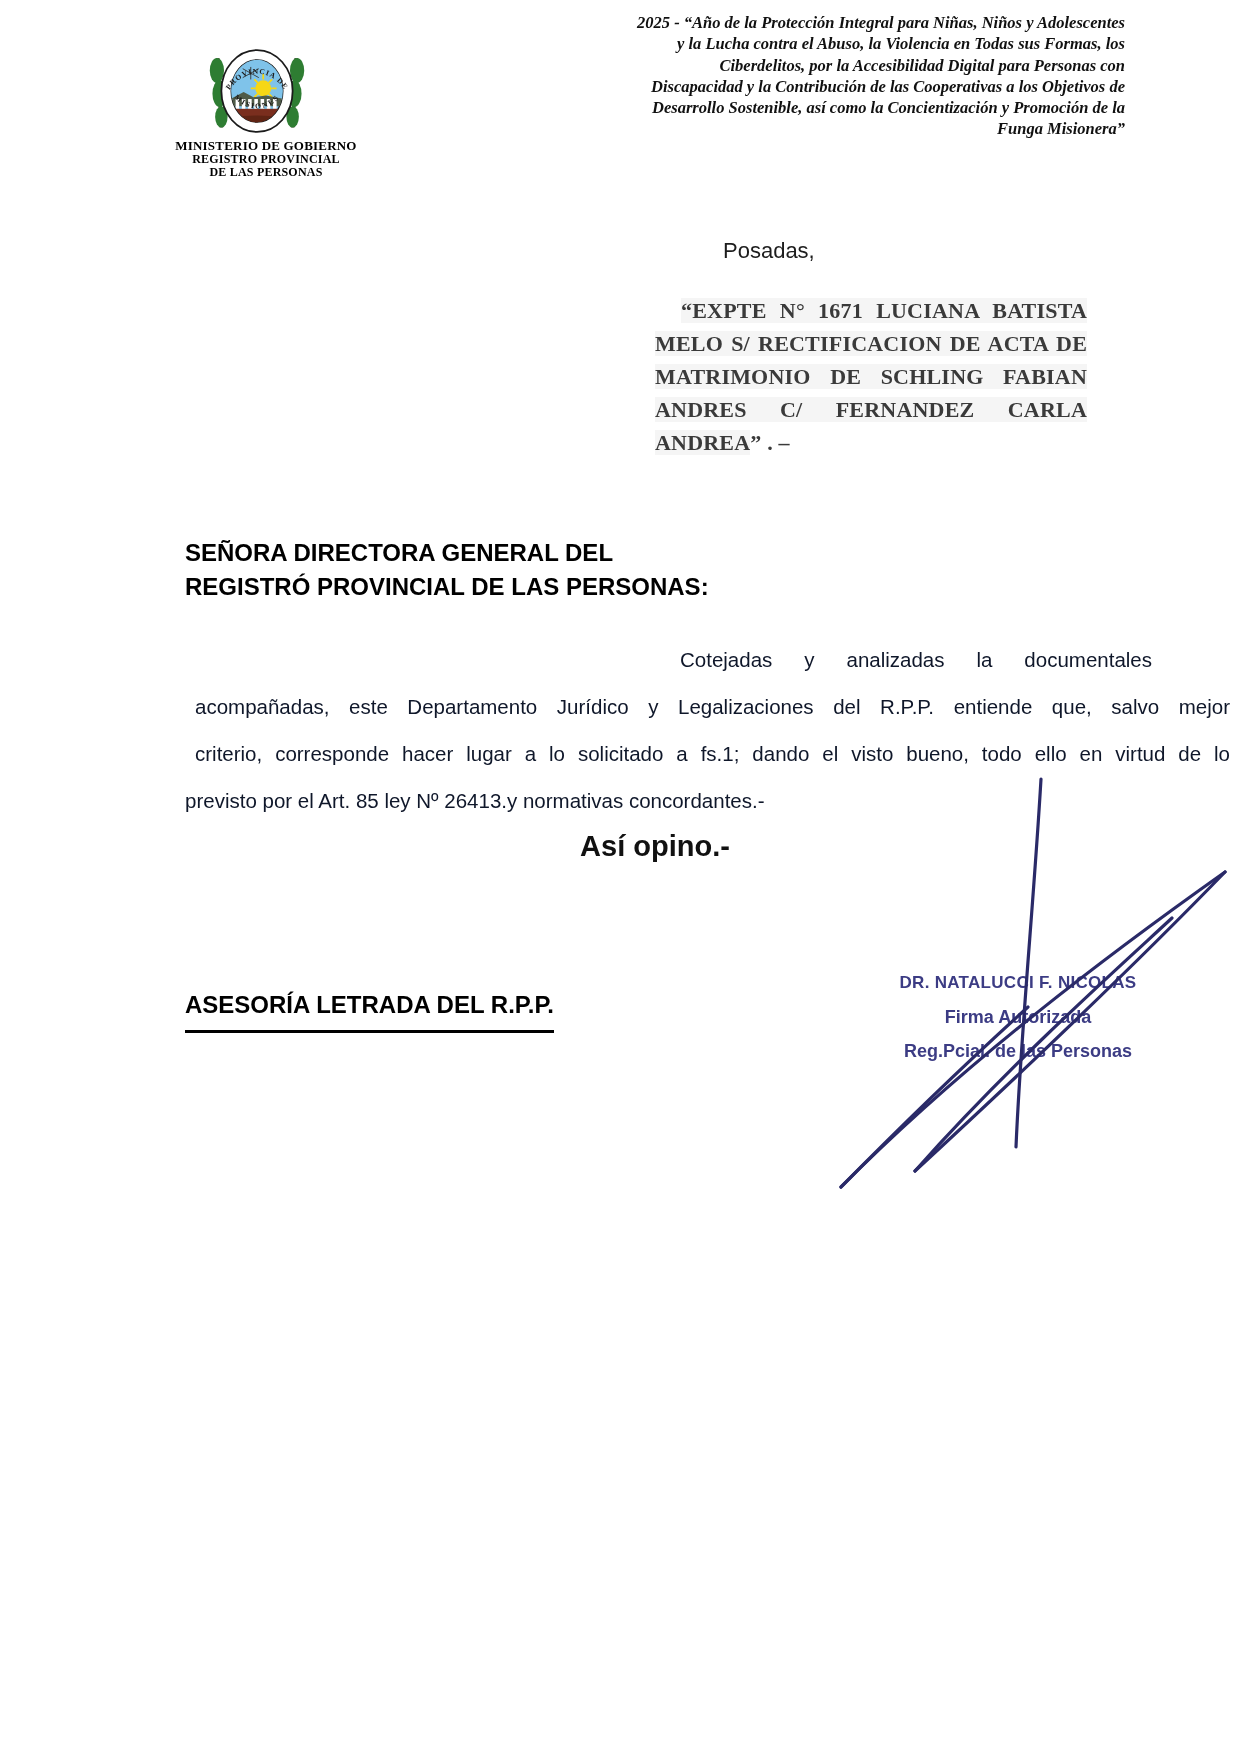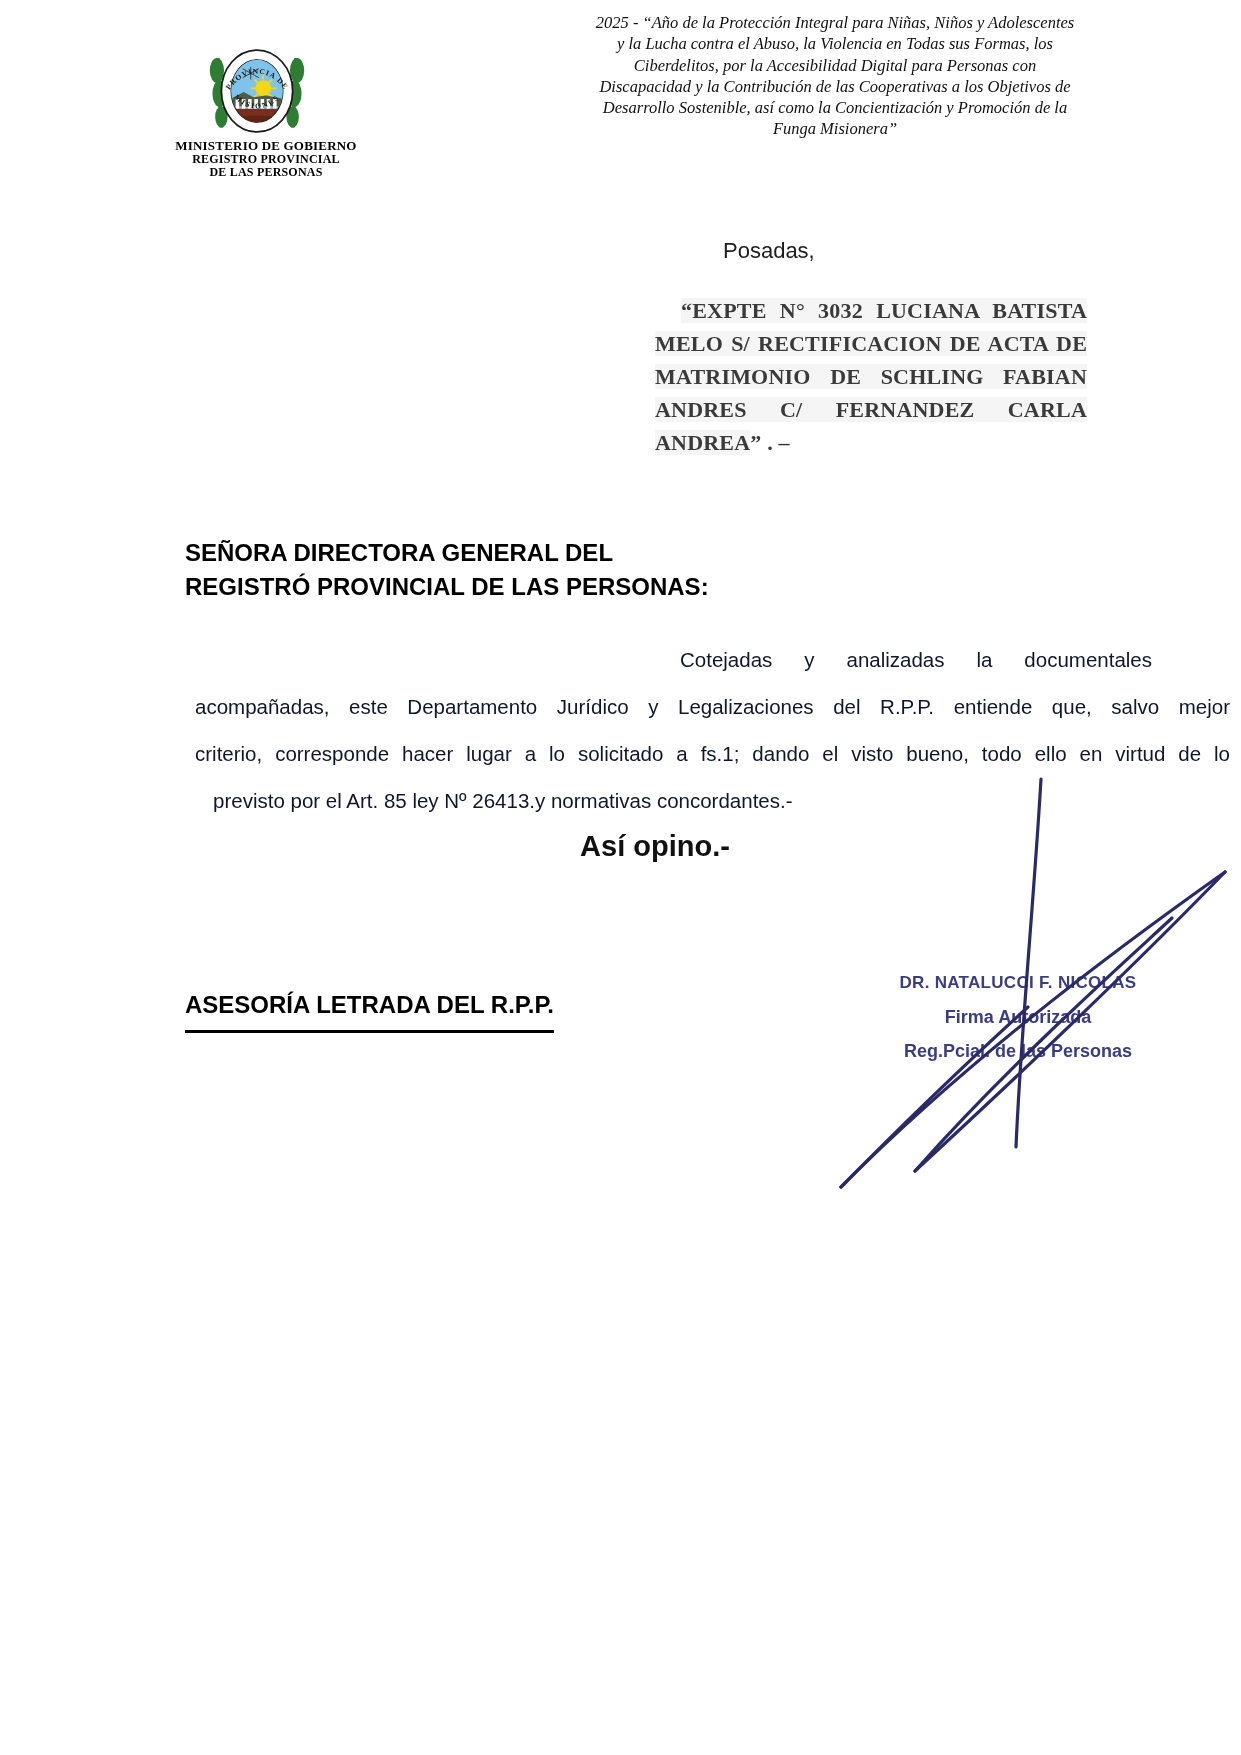--- a/index.html
+++ b/index.html
@@ -9,23 +9,23 @@
     background:#ffffff;
     margin:0 auto;
     overflow:hidden;
     font-family:"Liberation Sans", sans-serif;
     color:#222;
   }
   
   .motto{
     position:absolute;left:545px;top:12px;width:580px;
     font-family:"Liberation Serif", serif;
-    font-style:italic;font-weight:normal;
+    font-style:italic;font-weight:bold;
     font-size:16.5px;line-height:21.3px;
-    text-align:center;color:#111;
+    text-align:right;color:#111;
   }
   
   .seal{position:absolute;left:203px;top:42px;width:108px;height:98px;}
   .ministry{
     position:absolute;left:161px;top:139px;width:210px;
     text-align:center;font-family:"Liberation Serif", serif;
     font-weight:bold;color:#000;letter-spacing:.2px;
   }
   .ministry .m1{font-size:13px;line-height:14px;}
   .ministry .m2,.ministry .m3{font-size:12px;line-height:13px;}
@@ -46,21 +46,21 @@
     position:absolute;left:185px;top:536px;
     font-weight:bold;font-size:24px;line-height:34px;color:#000;
   }
   
   .bodytext{
     position:absolute;left:185px;top:636px;width:1045px;
     font-size:20.5px;line-height:47px;color:#0f172a;
   }
   .bodytext .b1{margin-left:495px;padding-right:78px;text-align:justify;text-align-last:justify;}
   .bodytext .b2,.bodytext .b3{text-align:justify;text-align-last:justify;margin-left:10px;}
-  .bodytext .b4{text-align:left;margin-left:28px;}
+  .bodytext .b4{text-align:left;}
   .opinion{
     position:absolute;left:185px;top:830px;width:940px;
     text-align:center;font-weight:bold;font-size:29px;color:#111;
   }
   
   .asesoria{
     position:absolute;left:185px;top:991px;
     font-weight:bold;font-size:24px;color:#000;
   }
   .asesoria span{border-bottom:3px solid #000;padding-bottom:12px;}
@@ -158,21 +158,21 @@
     <div>y la Lucha contra el Abuso, la Violencia en Todas sus Formas, los</div>
     <div>Ciberdelitos, por la Accesibilidad Digital para Personas con</div>
     <div>Discapacidad y la Contribución de las Cooperativas a los Objetivos de</div>
     <div>Desarrollo Sostenible, así como la Concientización y Promoción de la</div>
     <div>Funga Misionera”</div>
   </div>
 
   <div class="dateline">Posadas,</div>
 
   <div class="expte">
-    <div class="ln first"><span class="hl">“EXPTE N° 3032 LUCIANA BATISTA</span></div>
+    <div class="ln first"><span class="hl">“EXPTE N° 1671 LUCIANA BATISTA</span></div>
     <div class="ln"><span class="hl">MELO S/ RECTIFICACION DE ACTA DE</span></div>
     <div class="ln"><span class="hl">MATRIMONIO DE SCHLING FABIAN</span></div>
     <div class="ln"><span class="hl">ANDRES C/ FERNANDEZ CARLA</span></div>
     <div class="ln last"><span class="hl">ANDREA</span><span>” . –</span></div>
   </div>
 
   <div class="salutation">
     <div>SEÑORA DIRECTORA GENERAL DEL</div>
     <div>REGISTRÓ PROVINCIAL DE LAS PERSONAS:</div>
   </div>

